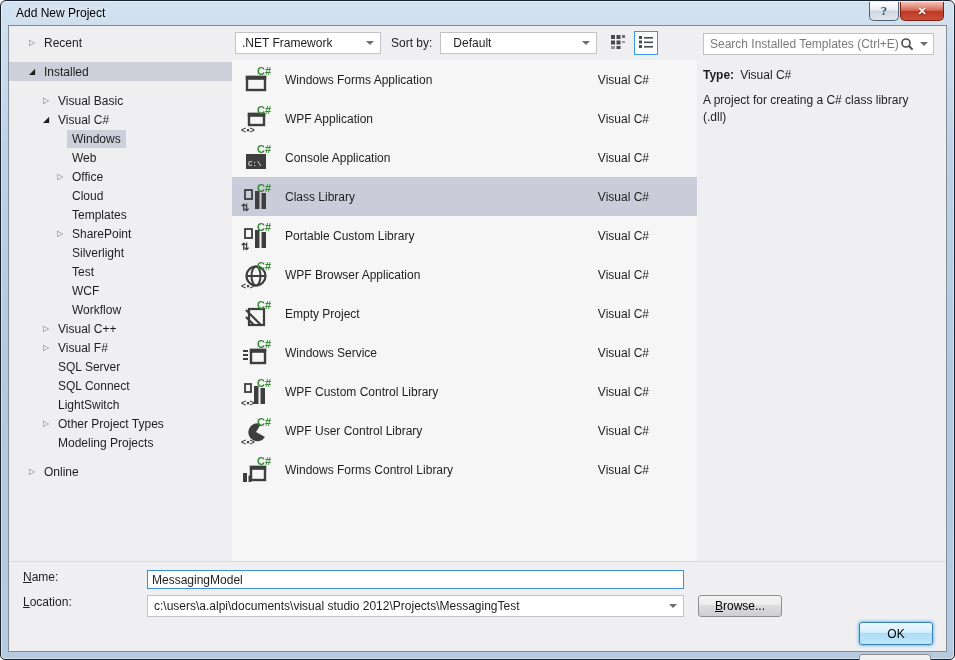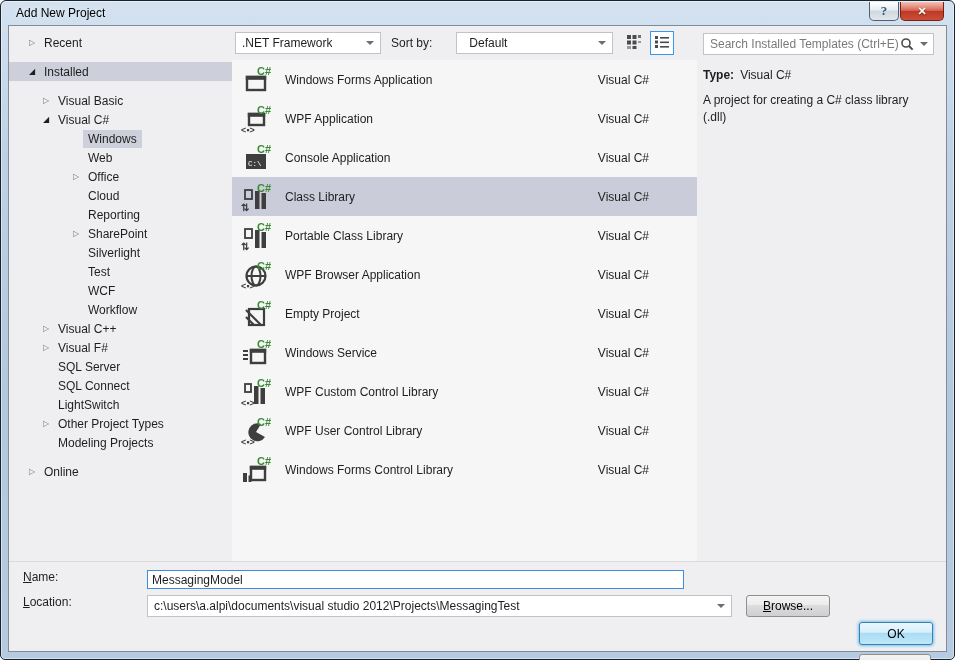--- a/index.html
+++ b/index.html
@@ -27,35 +27,35 @@
   .content{flex:1;background:#efeff2;border:1px solid #7f8b98;display:flex;flex-direction:column;min-height:0;}
   .main{flex:1;display:flex;min-height:0;border-bottom:1px solid #dadade;}
 
   
   .sidebar{width:223px;flex:none;padding-top:7px;overflow:hidden;}
   .tree-row{height:19px;display:flex;align-items:center;}
   .tree-row.gap{margin-top:10px;}
   .tree-row.hl{background:#cdcfda;}
   .tree-row.lvl0{padding-left:16px;}
   .tree-row.lvl1{padding-left:30px;}
-  .tree-row.lvl2{padding-left:44px;margin-left:16px;}
+  .tree-row.lvl2{padding-left:44px;}
   .arrow{width:14px;flex:none;font-size:8px;line-height:1;display:flex;align-items:center;justify-content:center;color:#1e1e1e;}
   .arrow.col{color:#777;}
   .tlabel{padding:2px 5px;white-space:nowrap;}
   .tlabel.sel{background:#cdcfda;}
 
   
   .center{width:465px;flex:none;display:flex;flex-direction:column;background:#efeff2;}
   .toolbar{height:34px;flex:none;display:flex;align-items:center;padding-left:3px;}
   .combo{background:#fff;border:1px solid #c2c3c9;height:22px;display:flex;align-items:center;padding:0 6px;gap:28px;}
   .combo .ctext{flex:1;white-space:nowrap;overflow:hidden;}
   .caret{width:0;height:0;border-left:4px solid transparent;border-right:4px solid transparent;border-top:4px solid #6d6d6d;flex:none;margin-left:6px;}
   .fw-combo{width:146px;}
   .sort-label{margin-left:10px;}
-  .sort-combo{width:157px;margin-left:24px;padding-left:12px;}
+  .sort-combo{width:157px;margin-left:8px;padding-left:12px;}
   .viewbtn{width:24px;height:24px;margin-left:9px;display:flex;align-items:center;justify-content:center;border:1px solid transparent;}
   .viewbtn.active{border-color:#3898ec;background:#fdfeff;margin-left:4px;}
 
   .tpl-list{flex:1;background:#f6f6f7;overflow:hidden;}
   .tpl-row{height:39px;display:flex;align-items:center;padding:0 48px 0 8px;}
   .tpl-row.selected{background:#cbccd9;}
   .tpl-icon{width:32px;height:32px;flex:none;}
   .tpl-name{margin-left:13px;flex:1;white-space:nowrap;}
   .tpl-lang{flex:none;}
 
@@ -69,21 +69,21 @@
   .type-value{margin-left:6px;}
   .desc{margin-top:10px;line-height:1.45;max-width:232px;}
 
   
   .footer{height:89px;flex:none;position:relative;padding:8px 12px 0 14px;}
   .frow{display:flex;align-items:flex-start;margin-bottom:6px;}
   .flabel{width:124px;flex:none;}
   .ak{display:inline-block;}
   .ak::first-letter{text-decoration:underline;}
   .name-input{width:537px;height:19px;border:1px solid #3e8ddd;padding:0 4px;font:12px "Liberation Sans",sans-serif;color:#1e1e1e;outline:none;}
-  .loc-combo{width:585px;height:22px;}
+  .loc-combo{width:537px;height:22px;}
   .loc-text{flex:1;white-space:nowrap;overflow:hidden;}
   .w7btn{background:linear-gradient(180deg,#f4f4f4,#ececec 45%,#dddddd 46%,#cfcfcf);
     border:1px solid #8e8f8f;border-radius:3px;display:flex;align-items:center;justify-content:center;
     font:12px "Liberation Sans",sans-serif;color:#000;cursor:default;}
   .browse-btn{margin-left:14px;width:84px;height:22px;}
   .actions{position:absolute;right:13px;top:60px;display:flex;gap:9px;flex-direction:column;}
   .ok-btn{width:74px;height:23px;border-color:#3c7fb1;
     background:linear-gradient(180deg,#eaf6fd,#d7effc 45%,#a9dcf5 46%,#c0e7f9);
     box-shadow:0 0 3px 1px #74c2ef;}
   .cancel-btn{width:72px;height:23px;}
@@ -135,21 +135,21 @@
           <div class="tree-row lvl2">
             <span class="arrow col">▷</span>
             <span class="tlabel">Office</span>
           </div>
           <div class="tree-row lvl2">
             <span class="arrow"></span>
             <span class="tlabel">Cloud</span>
           </div>
           <div class="tree-row lvl2">
             <span class="arrow"></span>
-            <span class="tlabel">Reporting</span>
+            <span class="tlabel">Templates</span>
           </div>
           <div class="tree-row lvl2">
             <span class="arrow col">▷</span>
             <span class="tlabel">SharePoint</span>
           </div>
           <div class="tree-row lvl2">
             <span class="arrow"></span>
             <span class="tlabel">Silverlight</span>
           </div>
           <div class="tree-row lvl2">
@@ -273,21 +273,21 @@
               <span class="tpl-lang">Visual C#</span>
             </div>
             <div class="tpl-row">
               <span class="tpl-icon"><svg width="32" height="32" viewBox="0 0 32 32">
                   <rect x="5" y="9" width="7" height="9" fill="none" stroke="#3e3e3e" stroke-width="1.8"></rect>
                   <rect x="15" y="10" width="4.5" height="18" fill="#3e3e3e"></rect>
                   <rect x="21.5" y="12" width="4.5" height="16" fill="#3e3e3e"></rect>
                   <text x="1" y="30" font-size="10" font-weight="bold" fill="#3e3e3e">⇅</text>
                   <text x="31" y="11" text-anchor="end" font-size="11" font-weight="bold" fill="#388a34" font-family="'Liberation Sans',sans-serif">C#</text>
                 </svg></span>
-              <span class="tpl-name">Portable Class Library</span>
+              <span class="tpl-name">Portable Custom Library</span>
               <span class="tpl-lang">Visual C#</span>
             </div>
             <div class="tpl-row">
               <span class="tpl-icon"><svg width="32" height="32" viewBox="0 0 32 32">
                   <circle cx="16" cy="17" r="9.5" fill="none" stroke="#3e3e3e" stroke-width="2.2"></circle>
                   <line x1="6.5" y1="17" x2="25.5" y2="17" stroke="#3e3e3e" stroke-width="2"></line>
                   <ellipse cx="16" cy="17" rx="4.5" ry="9.5" fill="none" stroke="#3e3e3e" stroke-width="2"></ellipse>
                   <text x="1" y="30" font-size="9" font-weight="bold" fill="#3e3e3e" font-family="'Liberation Sans',sans-serif">&lt;▪&gt;</text>
                   <text x="31" y="11" text-anchor="end" font-size="11" font-weight="bold" fill="#388a34" font-family="'Liberation Sans',sans-serif">C#</text>
                 </svg></span>

